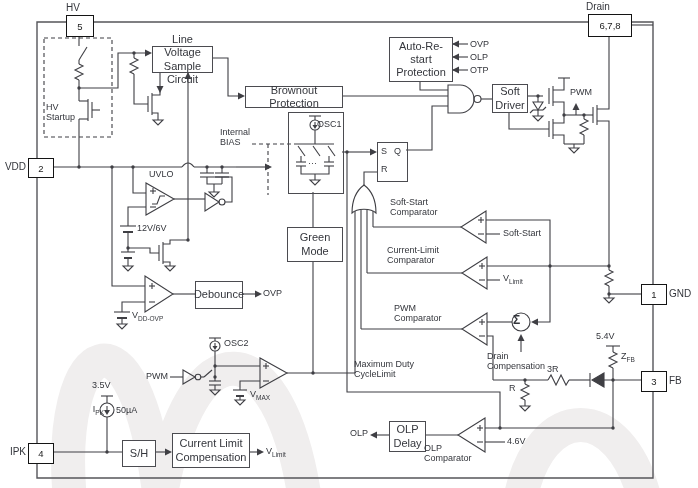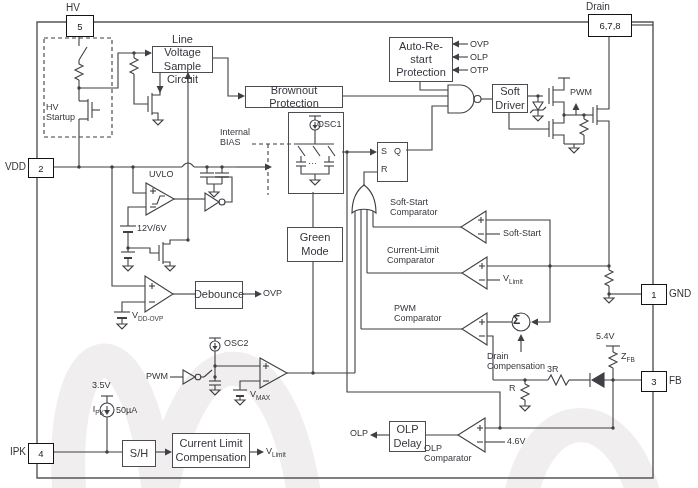--- a/index.html
+++ b/index.html
@@ -423,20 +423,22 @@
 Comparator</div>
 <div class="lbl l" style="left:503px;top:228px;width:50px">Soft-Start</div>
 <div class="lbl" style="left:387px;top:245px;width:66px">Current-Limit
 Comparator</div>
 <div class="lbl l" style="left:503px;top:273px;width:40px"><span>V</span><sub>Limit</sub></div>
 <div class="lbl" style="left:394px;top:303px;width:60px">PWM
 Comparator</div>
 <div class="lbl sigma" style="left:513px;top:314px;width:16px">Σ</div>
 <div class="lbl" style="left:487px;top:351px;width:68px">Drain
 Compensation</div>
+<div class="lbl" style="left:354px;top:359px;width:68px">Maximum Duty
+CycleLimit</div>
 <div class="lbl l" style="left:224px;top:338px;width:32px">OSC2</div>
 <div class="lbl r" style="left:144px;top:371px;width:24px">PWM</div>
 <div class="lbl l" style="left:250px;top:389px;width:40px"><span>V</span><sub>MAX</sub></div>
 <div class="lbl" style="left:92px;top:380px;width:30px">3.5V</div>
 <div class="lbl r" style="left:78px;top:404px;width:26px"><span>I</span><sub>PK</sub></div>
 <div class="lbl l" style="left:116px;top:405px;width:32px">50µA</div>
 <div class="lbl l" style="left:266px;top:446px;width:40px"><span>V</span><sub>Limit</sub></div>
 <div class="lbl" style="left:596px;top:331px;width:34px">5.4V</div>
 <div class="lbl l" style="left:621px;top:351px;width:30px"><span>Z</span><sub>FB</sub></div>
 <div class="lbl" style="left:547px;top:364px;width:24px">3R</div>

